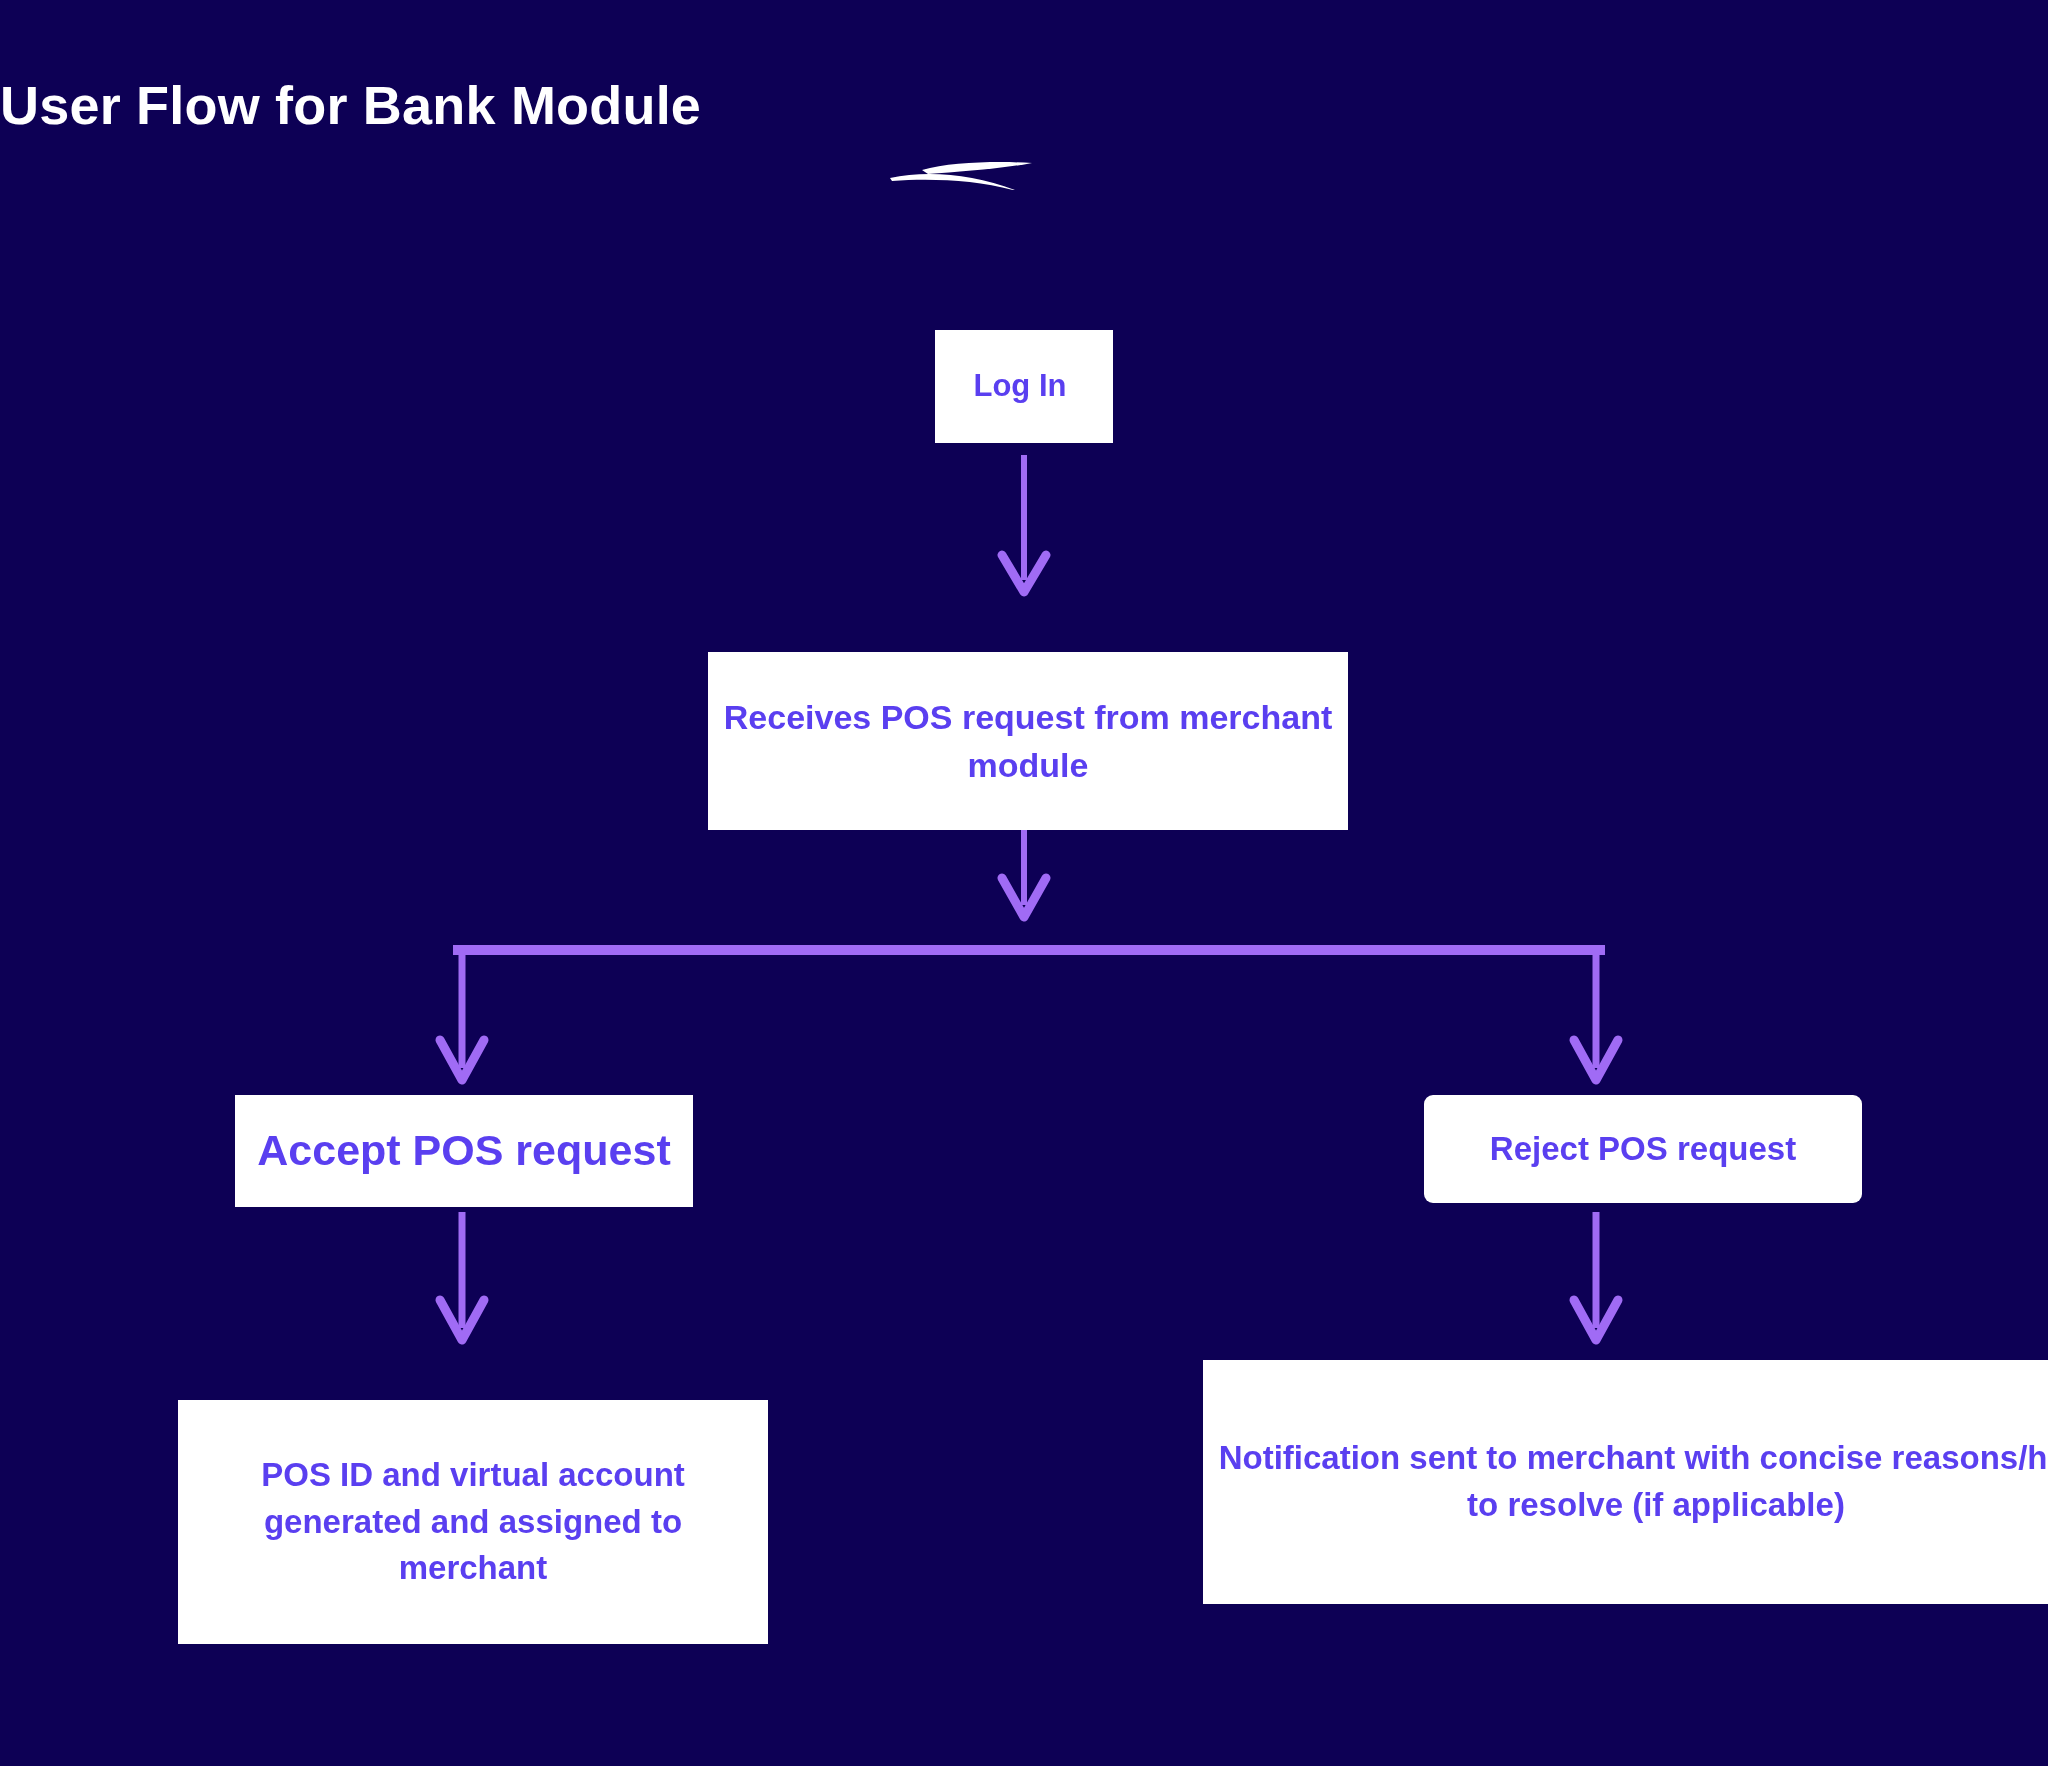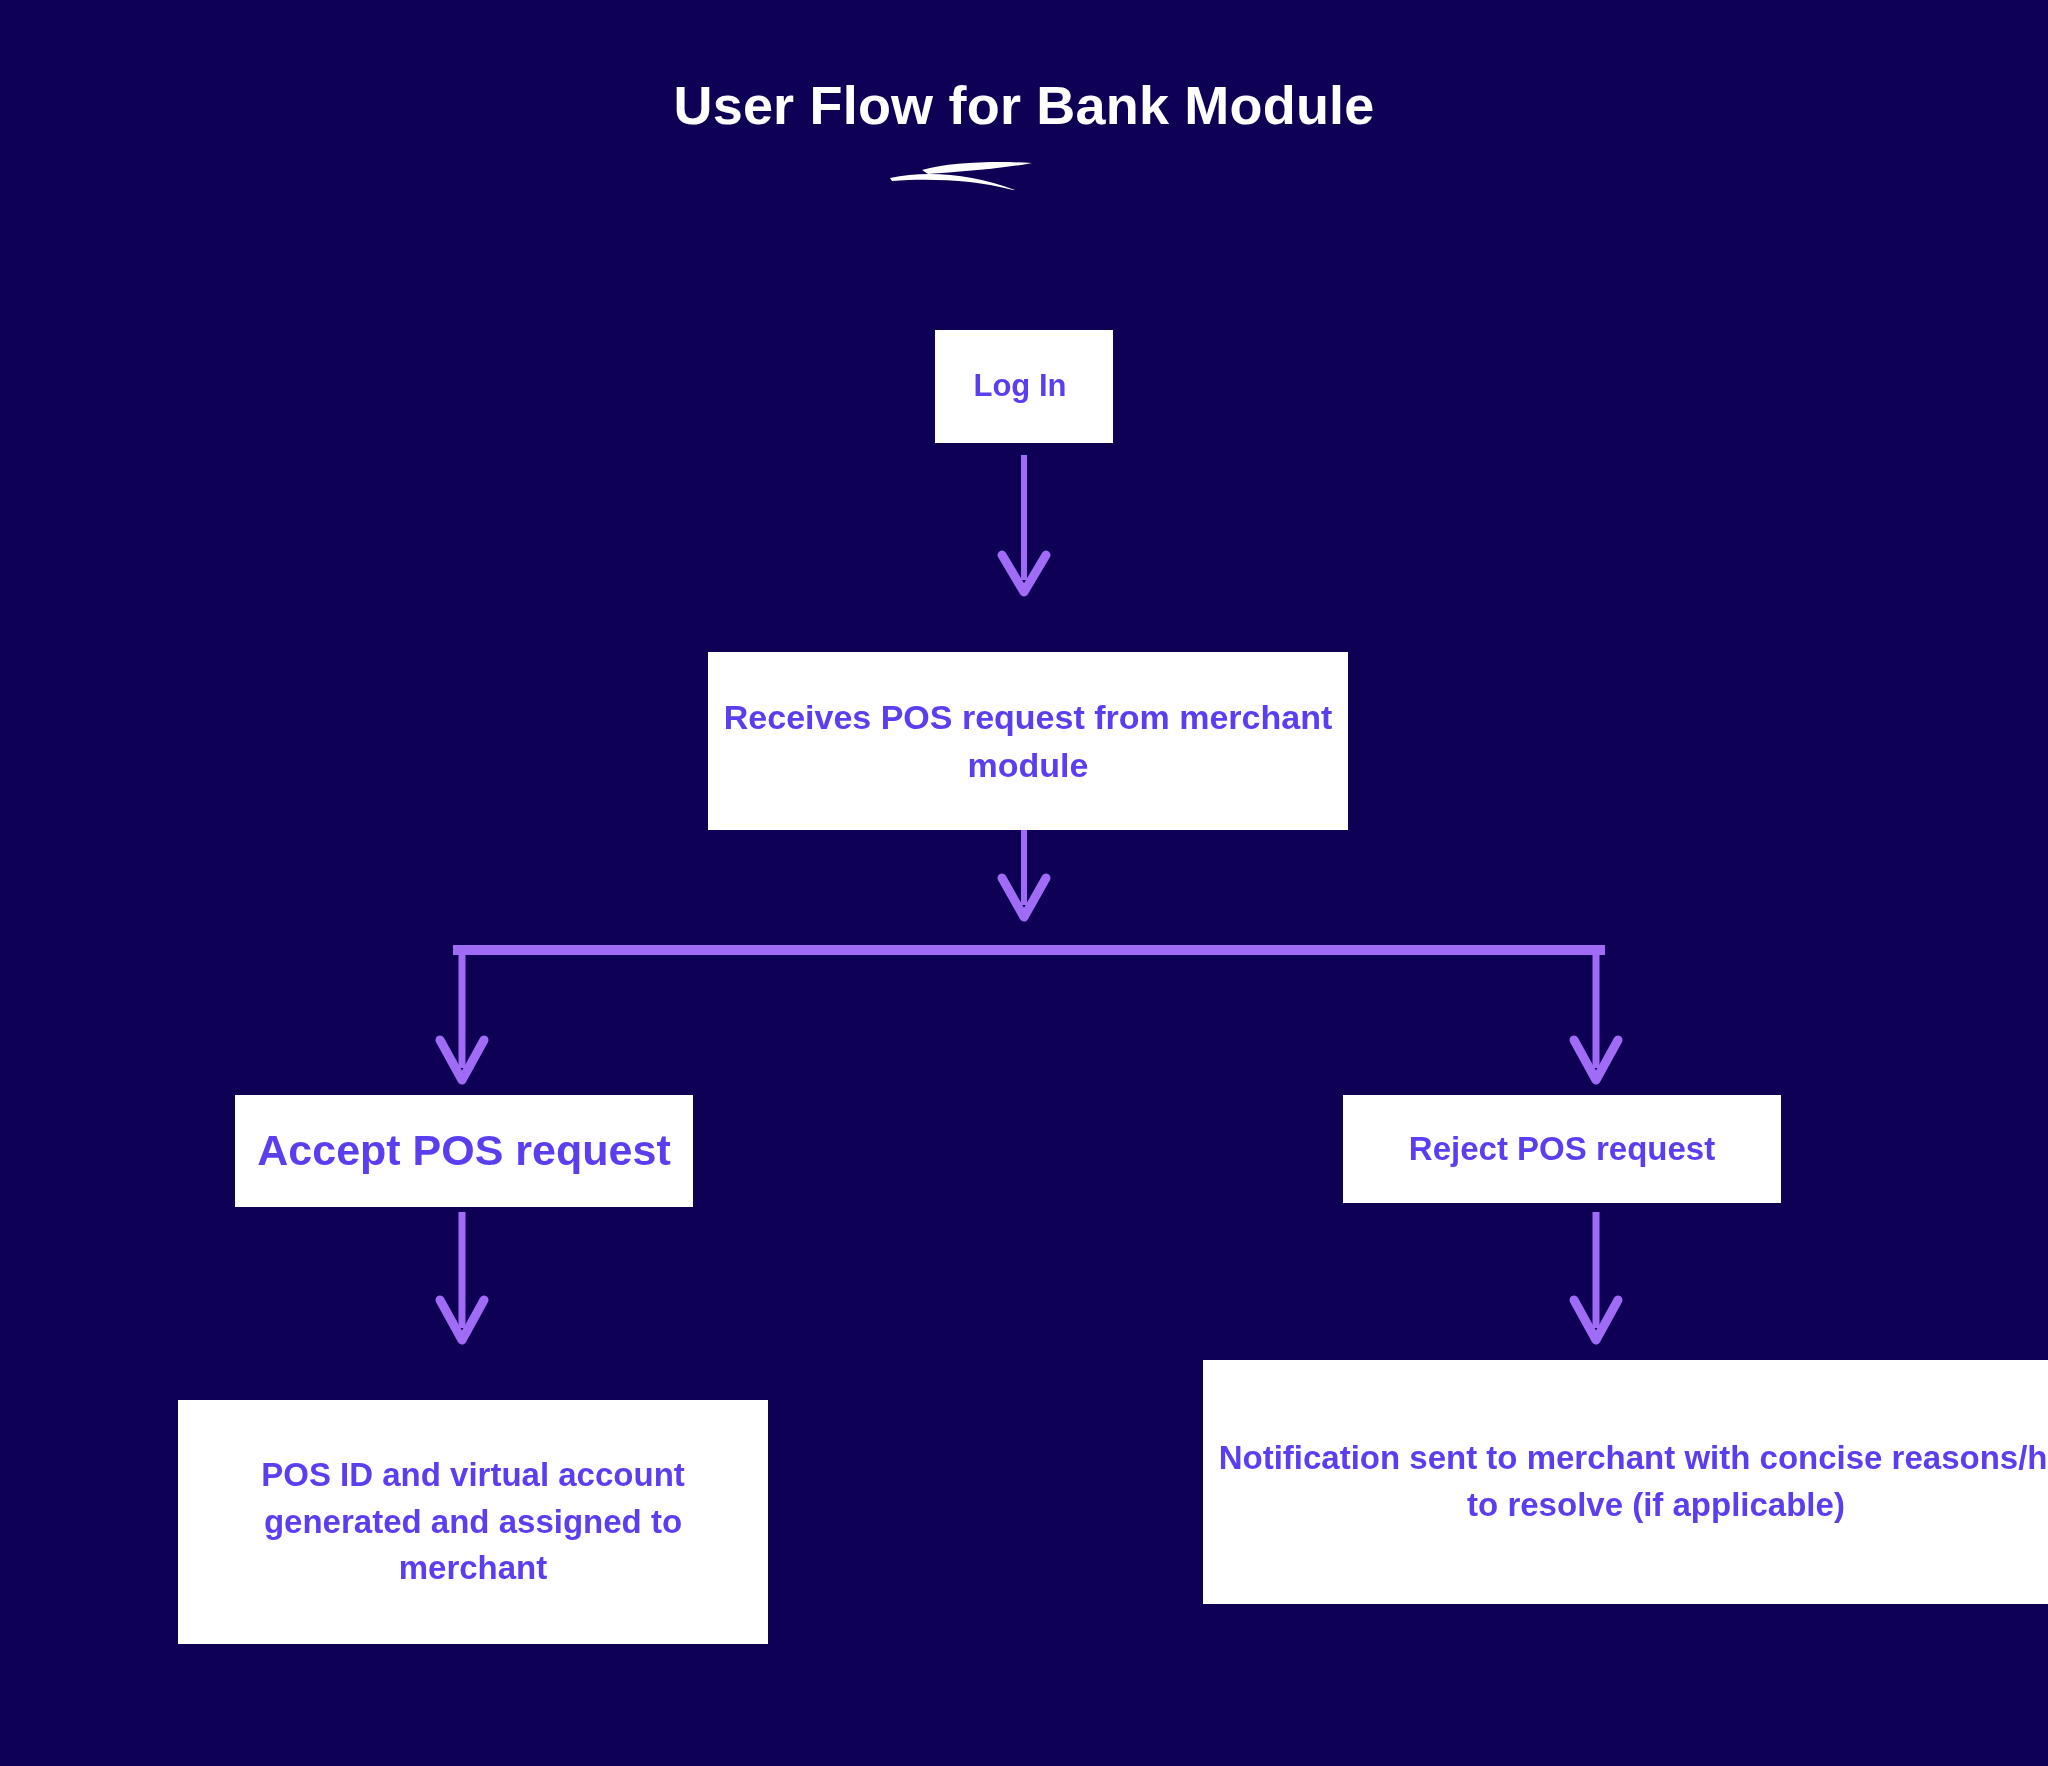--- a/index.html
+++ b/index.html
@@ -20,21 +20,20 @@
     height: 1766px;
     background: #0d0055;
   }
 
   
   .title-block {
     position: absolute;
     left: 0;
     top: 76px;
     width: 2048px;
-    text-align: center;
   }
   .title-text {
     display: block;
     color: #ffffff;
     font-size: 54px;
     font-weight: bold;
     letter-spacing: 0.2px;
     line-height: 1.1;
     font-family: "Liberation Sans", sans-serif;
   }
@@ -64,21 +63,21 @@
   }
   .node .node-label {
     display: block;
     width: 100%;
     white-space: pre-wrap;
   }
 
   #node-login      { left: 935px;  top: 330px;  width: 178px; height: 113px; font-size: 31px; padding-left: 6px; }
   #node-receives   { left: 708px;  top: 608px;  width: 640px; height: 178px; font-size: 34px; margin-top: 44px; }
   #node-accept     { left: 235px;  top: 1095px; width: 458px; height: 112px; font-size: 43px; }
-  #node-reject     { left: 1343px; top: 1095px; width: 438px; height: 108px; font-size: 33px; }
+  #node-reject     { left: 1424px; top: 1095px; width: 438px; height: 108px; font-size: 33px; border-radius: 9px; }
   #node-posid      { left: 178px;  top: 1360px; width: 590px; height: 244px; font-size: 33px; margin-top: 40px; }
   #node-notify     { left: 1203px; top: 1360px; width: 906px; height: 244px; font-size: 33px; }
 
   
   #connectors {
     position: absolute;
     left: 0;
     top: 0;
     width: 2048px;
     height: 1766px;

